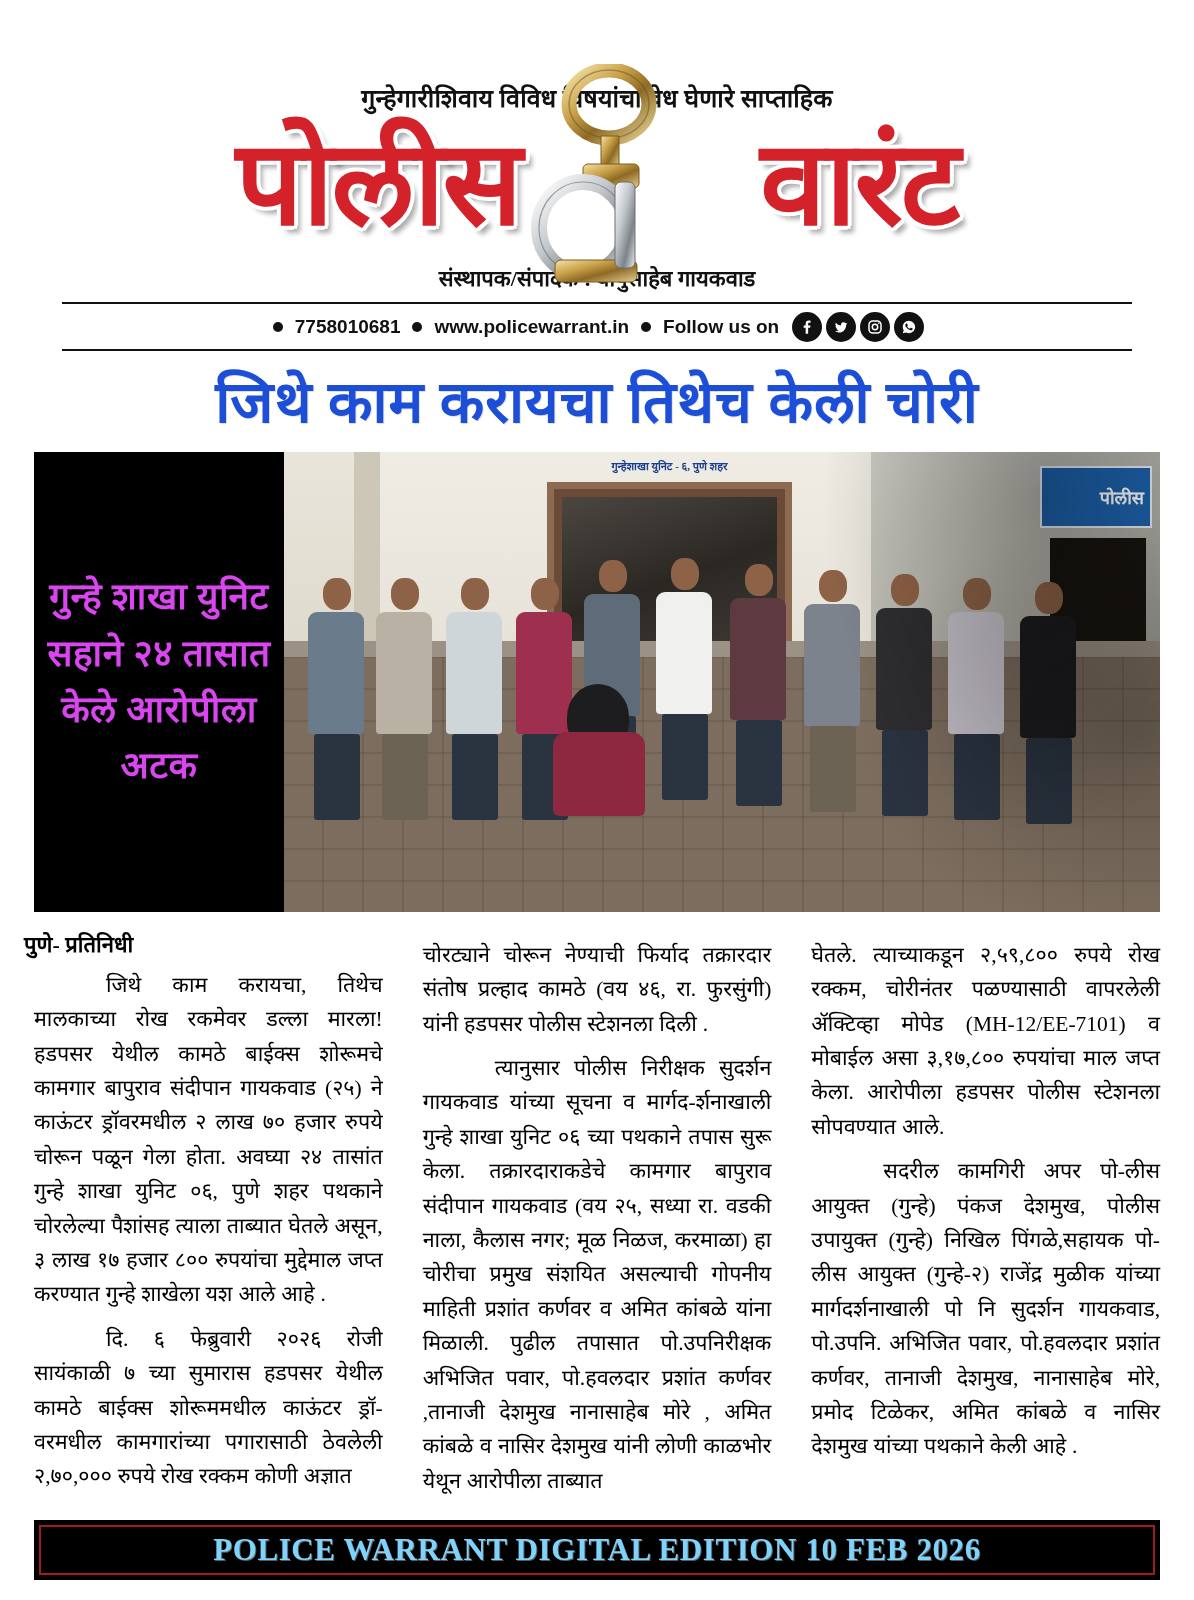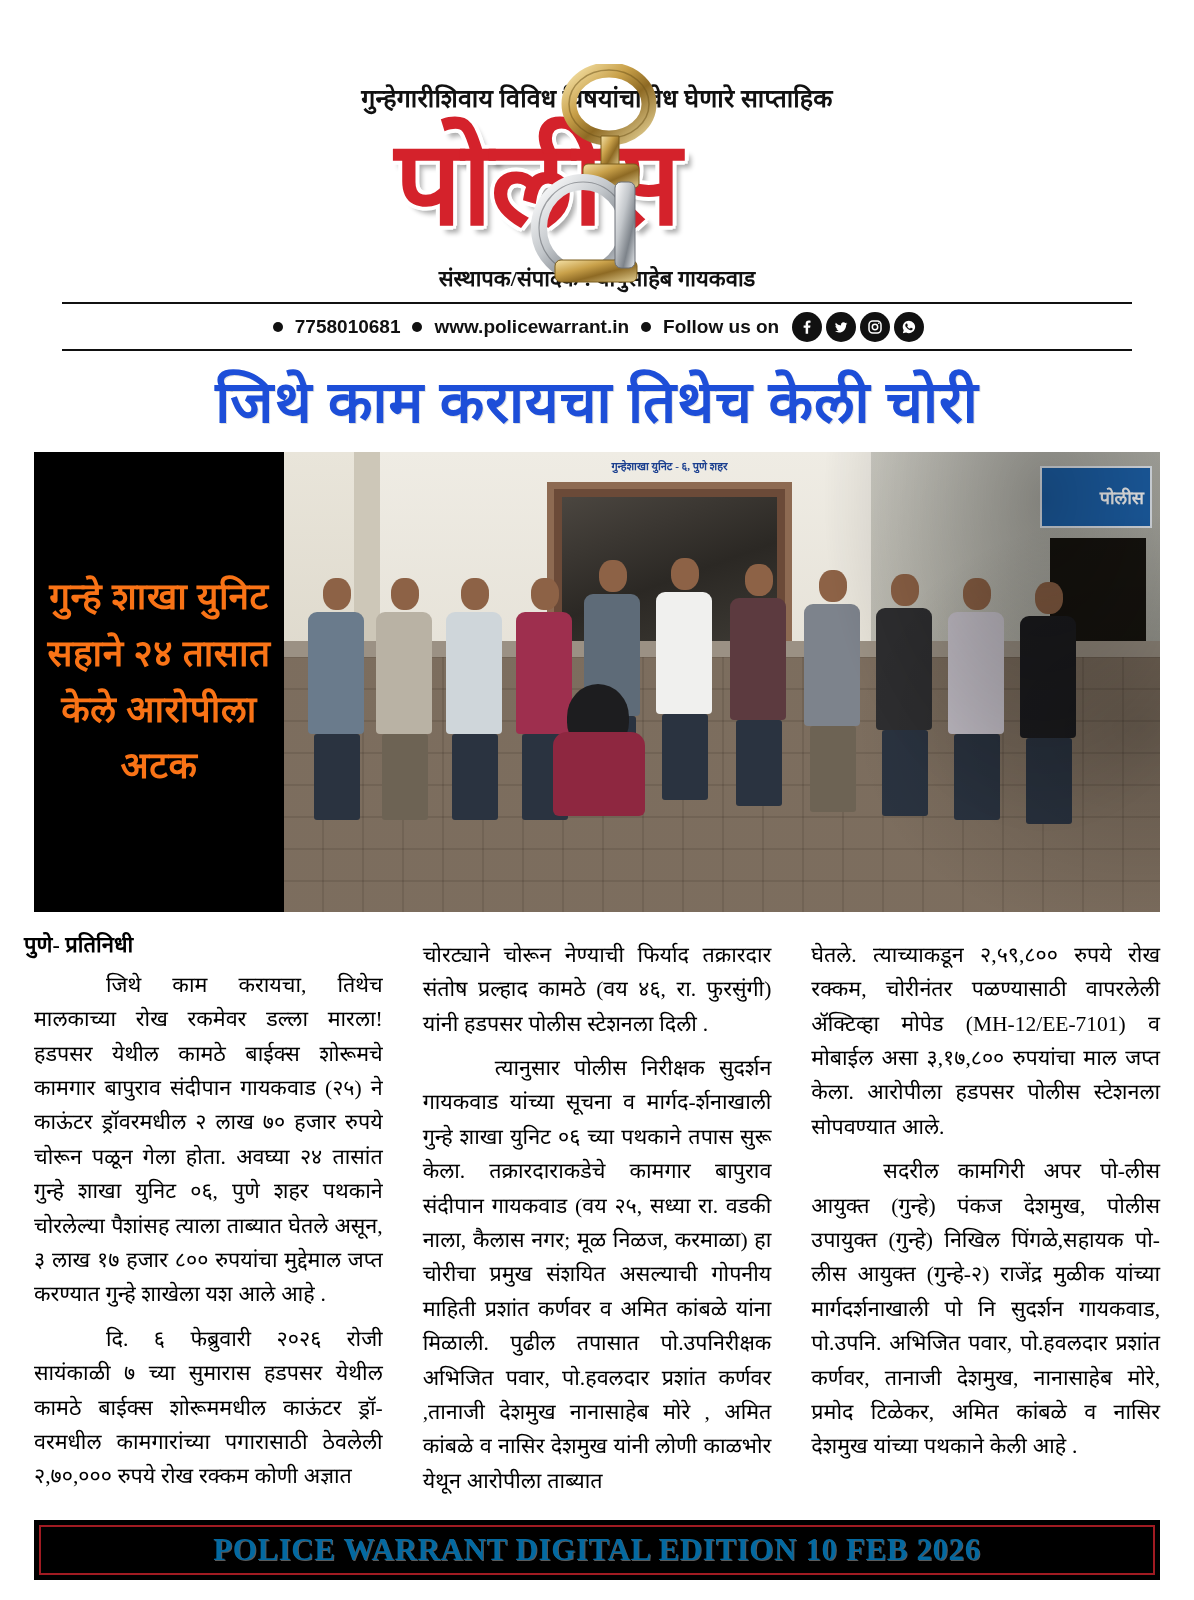--- a/index.html
+++ b/index.html
@@ -110,21 +110,21 @@
 
   
   .hero{
     display:flex;
     margin:0 34px 0 34px;
     height:460px;
   }
   .kicker{
     width:250px;flex:0 0 250px;
     background:#000;
-    color:#f97316;
+    color:#d946ef;
     display:flex;align-items:center;justify-content:center;
     text-align:center;
     padding:8px 6px;
     box-sizing:border-box;
   }
   .kicker span{
     font-family:"Liberation Serif","DejaVu Serif",serif;
     font-size:37px;
     font-weight:bold;
     line-height:1.52;
@@ -238,21 +238,21 @@
     position:absolute;left:34px;right:34px;bottom:20px;
     background:#000;padding:5px;
   }
   .footer-inner{
     border:2px solid #a11b22;
     padding:5px 0;
     text-align:center;
   }
   .footer-inner span{
     font-family:"Liberation Serif","DejaVu Serif",serif;
-    font-size:31px;font-weight:bold;color:#0369a1;letter-spacing:.6px;
+    font-size:31px;font-weight:bold;color:#7dd3fc;letter-spacing:.6px;
     text-shadow:1px 1px 0 #5a5a5a;
   }
 </style>
 </head>
 <body>
 
 <div class="page">
 
   <div class="masthead">
 
@@ -279,20 +279,21 @@
         <ellipse cx="112" cy="40" rx="40" ry="34" fill="none" stroke="url(#gold)" stroke-width="15"></ellipse>
         <ellipse cx="112" cy="40" rx="40" ry="34" fill="none" stroke="#6b5118" stroke-width="1.5" opacity=".5"></ellipse>
         <path d="M104 72 L104 104 L122 104 L122 72 Z" fill="url(#gold)" stroke="#7a5c1c" stroke-width="1"></path>
         <rect x="86" y="100" width="56" height="24" rx="5" fill="url(#gold)" stroke="#7a5c1c" stroke-width="1"></rect>
         <ellipse cx="86" cy="164" rx="44" ry="46" fill="none" stroke="url(#steel)" stroke-width="16"></ellipse>
         <ellipse cx="86" cy="164" rx="44" ry="46" fill="none" stroke="#5c6066" stroke-width="1.2" opacity=".55"></ellipse>
         <rect x="58" y="196" width="82" height="22" rx="6" fill="url(#gold)" stroke="#7a5c1c" stroke-width="1"></rect>
         <rect x="118" y="118" width="20" height="86" rx="6" fill="url(#steel)" stroke="#6a6f76" stroke-width="1"></rect>
       </svg>
 
+      <div class="logo-word right">वारंट</div>
     </div>
 
     <div class="founder">संस्थापक/संपादक : बापुसाहेब गायकवाड</div>
 
     <div class="rule"></div>
 
     <div class="contactbar">
       <span class="bullet"></span>
       <span>7758010681</span>
       <span class="bullet"></span>

